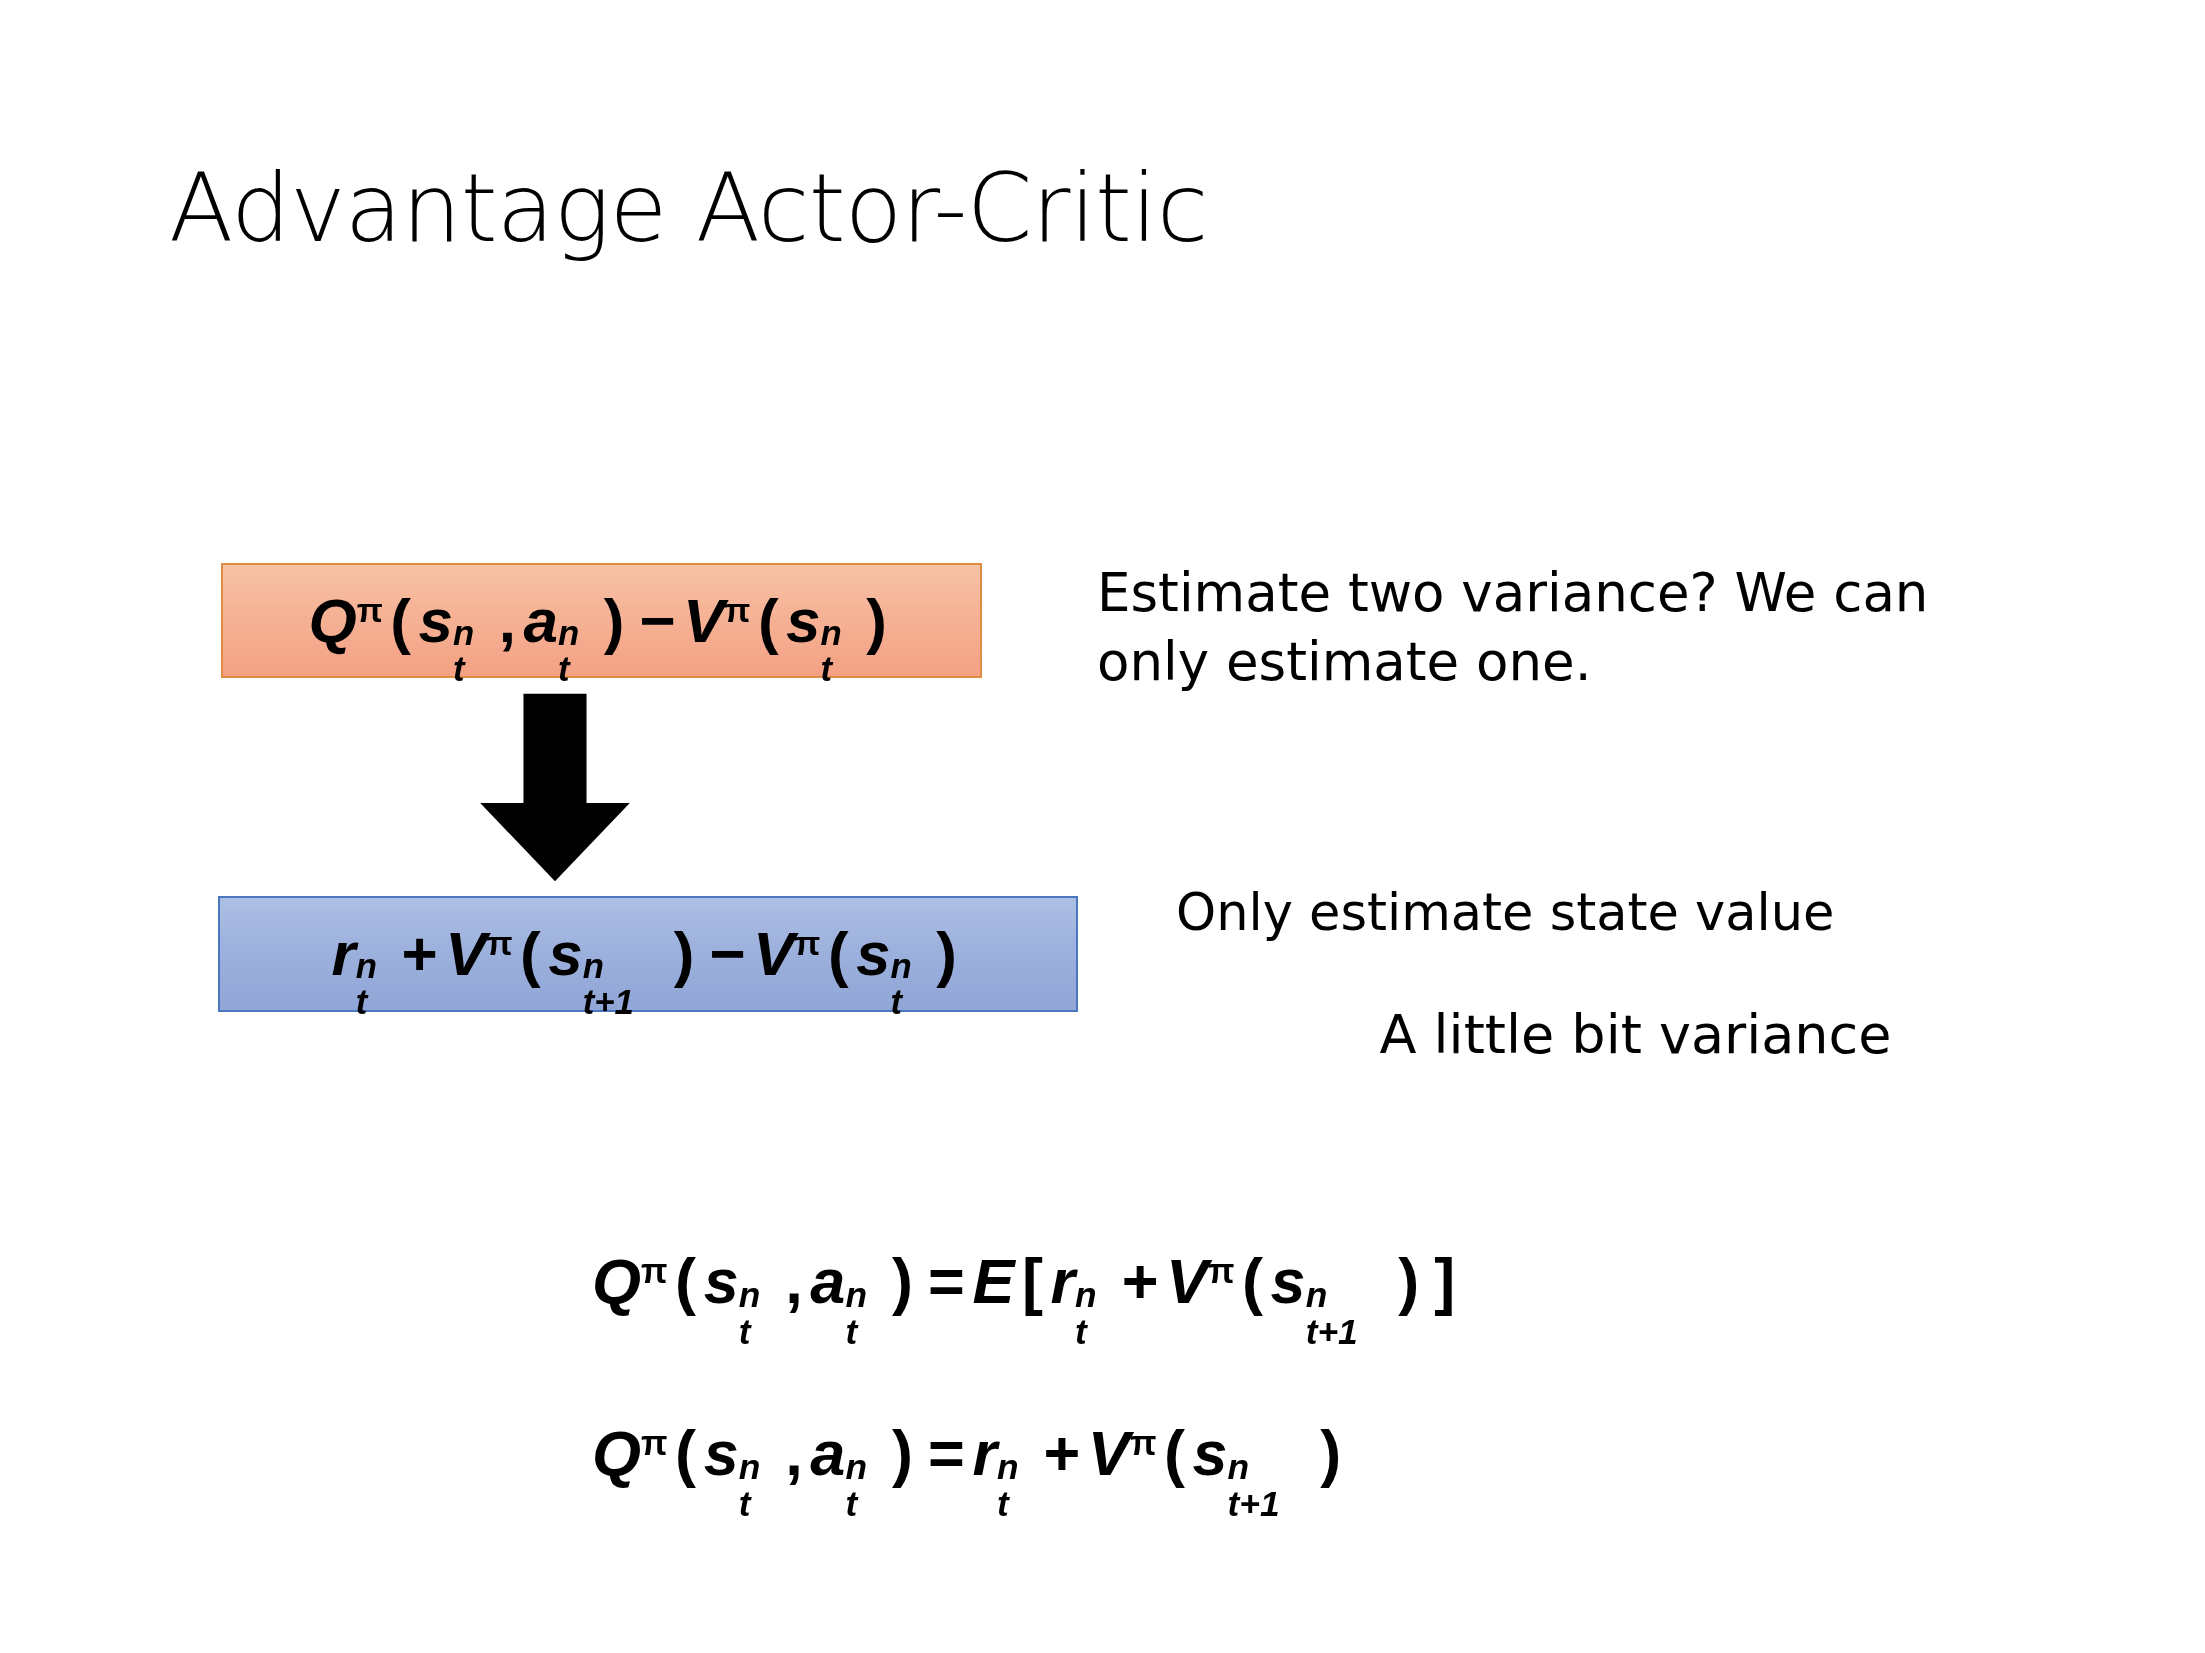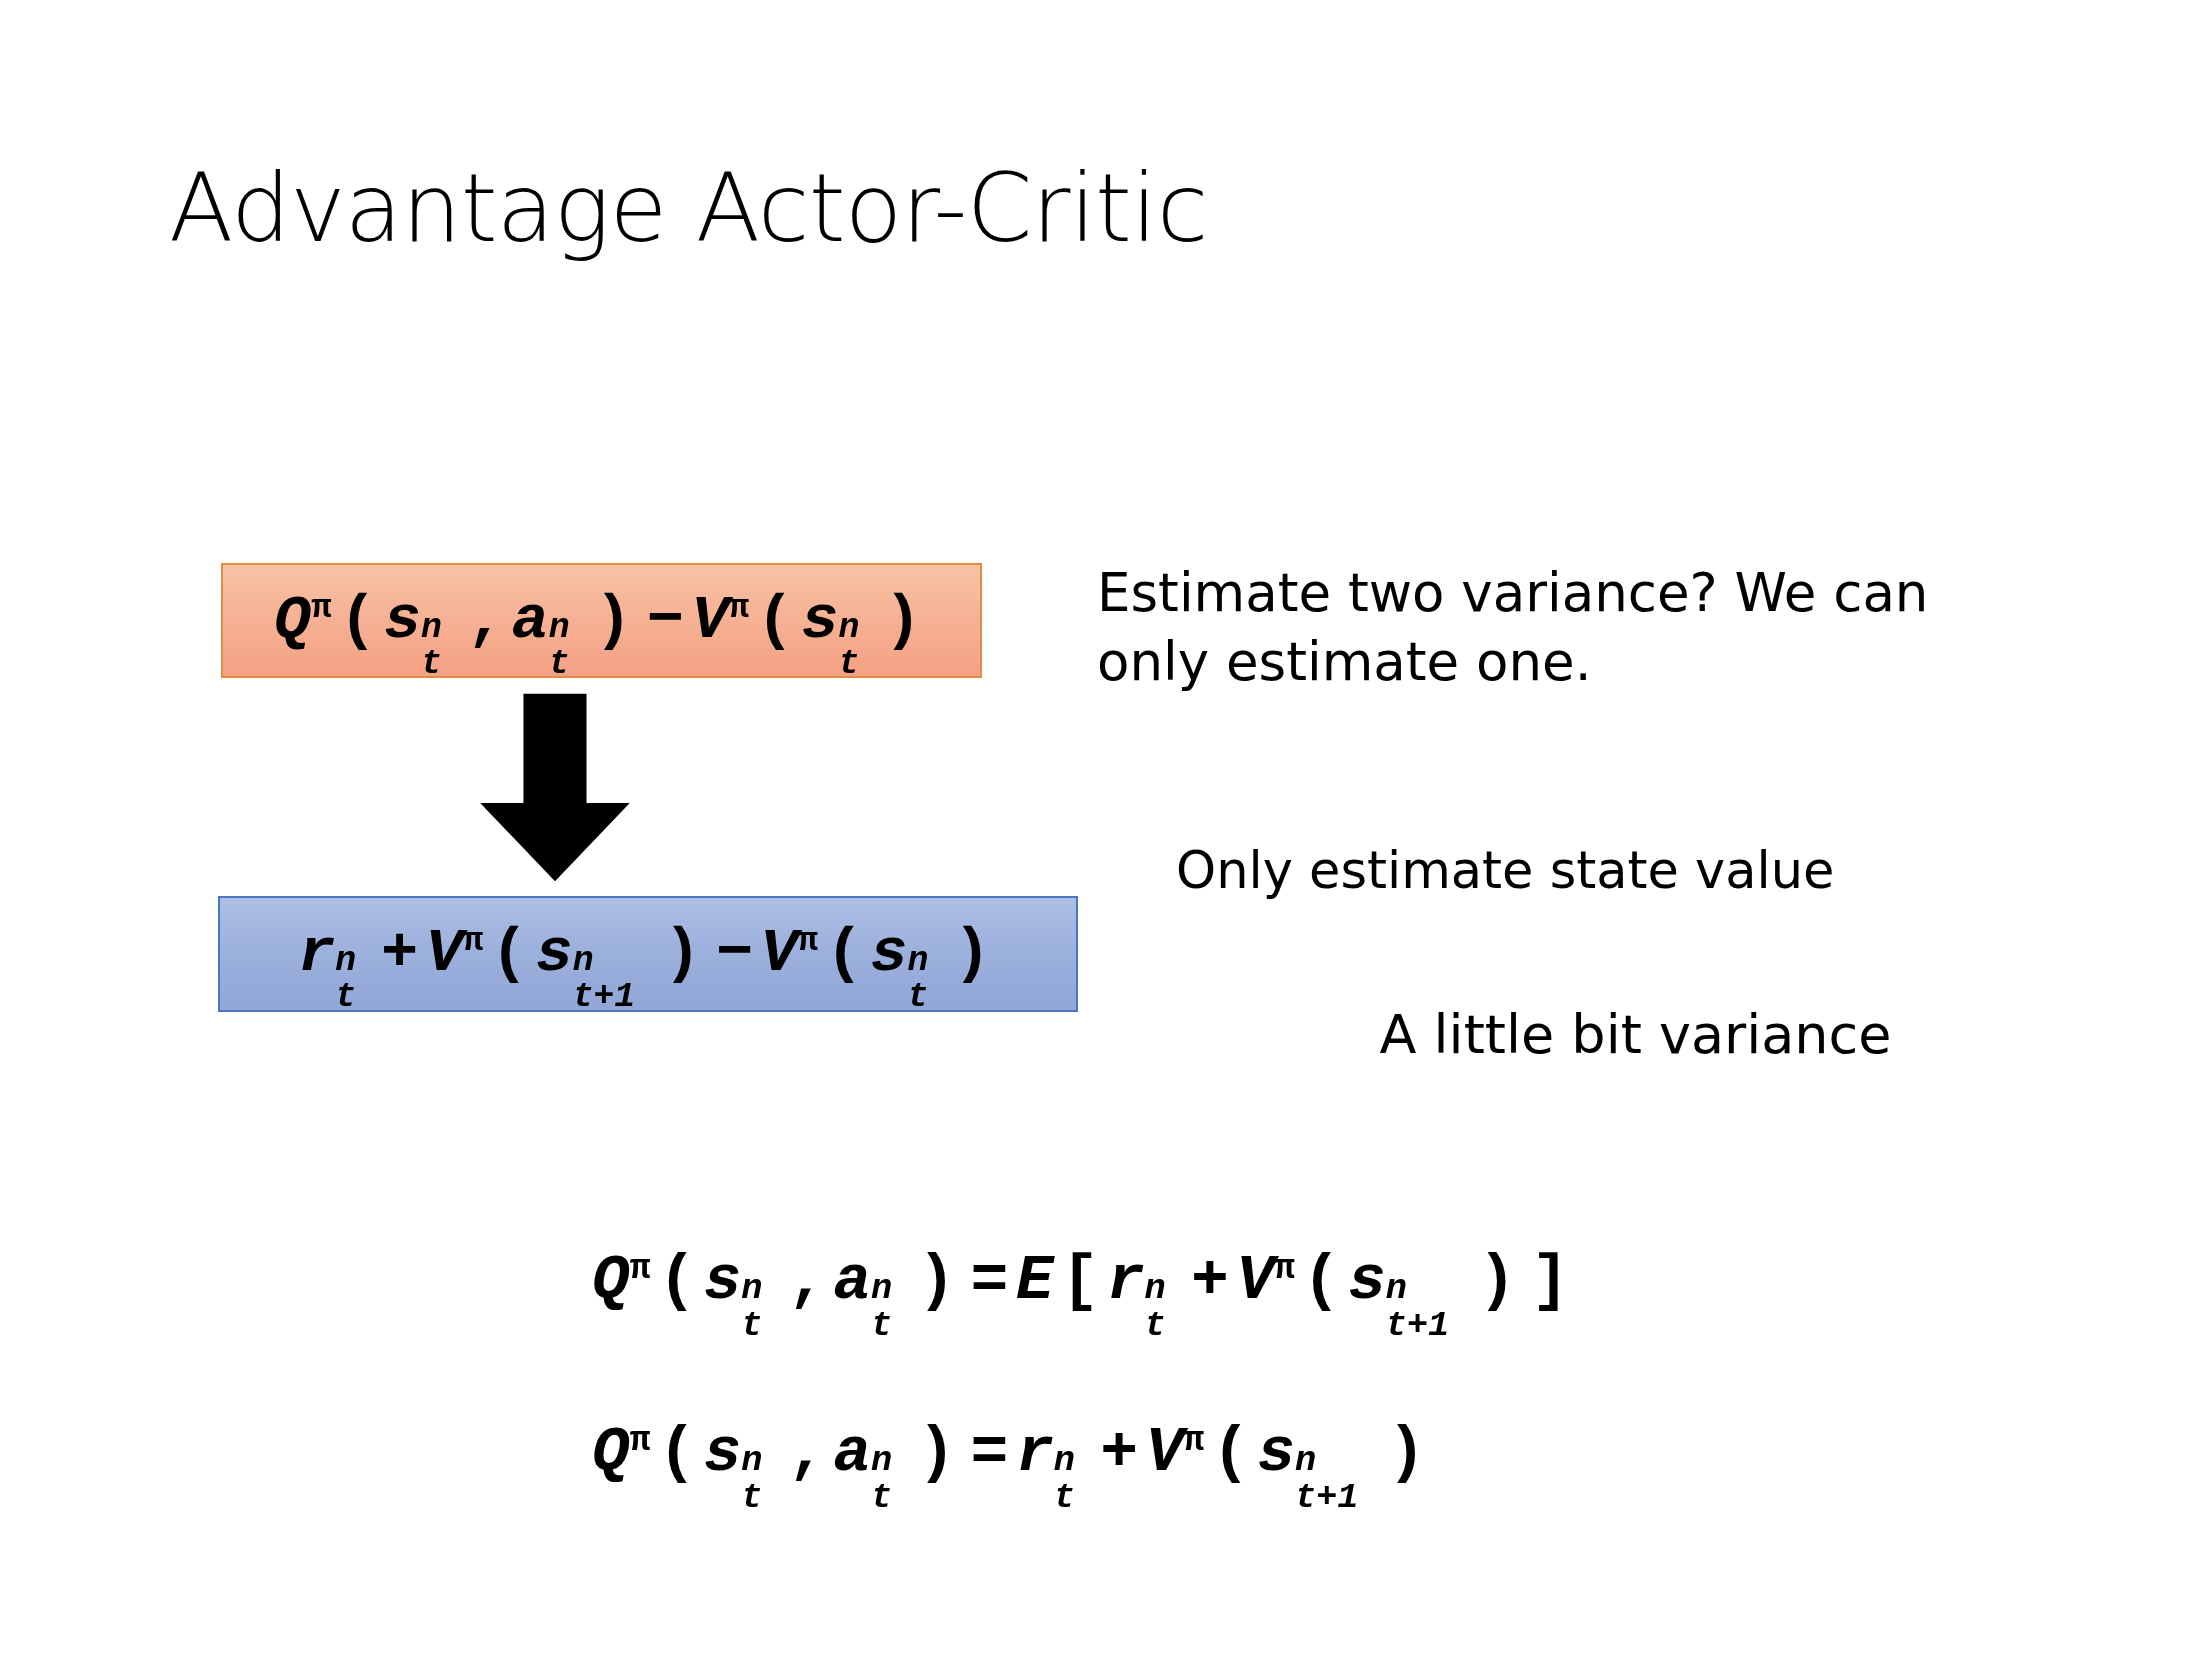--- a/index.html
+++ b/index.html
@@ -58,21 +58,21 @@
     left: 218px;
     top: 896px;
     width: 860px;
     height: 116px;
     background: linear-gradient(to bottom, #adbfe4 0%, #9db1dd 45%, #90a6d6 100%);
     border: 2.9px solid #4a77bf;
   }
 
   
   .math {
-    font-family: Liberation Mono, monospace;
+    font-family: Liberation Sans, sans-serif;
     font-style: italic;
     font-weight: 700;
     color: #000000;
     white-space: nowrap;
     line-height: 1;
   }
   .math sup, .math sub {
     font-size: 0.55em;
     line-height: 0;
     position: relative;
@@ -132,21 +132,21 @@
     line-height: 1.30;
   }
   #note-top {
     left: 1097px;
     top: 559px;
     width: 904px;
     font-size: 53px;
   }
   #note-mid {
     left: 1176px;
-    top: 838px;
+    top: 880px;
     width: 919px;
     font-size: 51px;
   }
   #note-bottom {
     left: 1176px;
     top: 1000px;
     width: 919px;
     font-size: 54px;
     text-align: center;
   }

